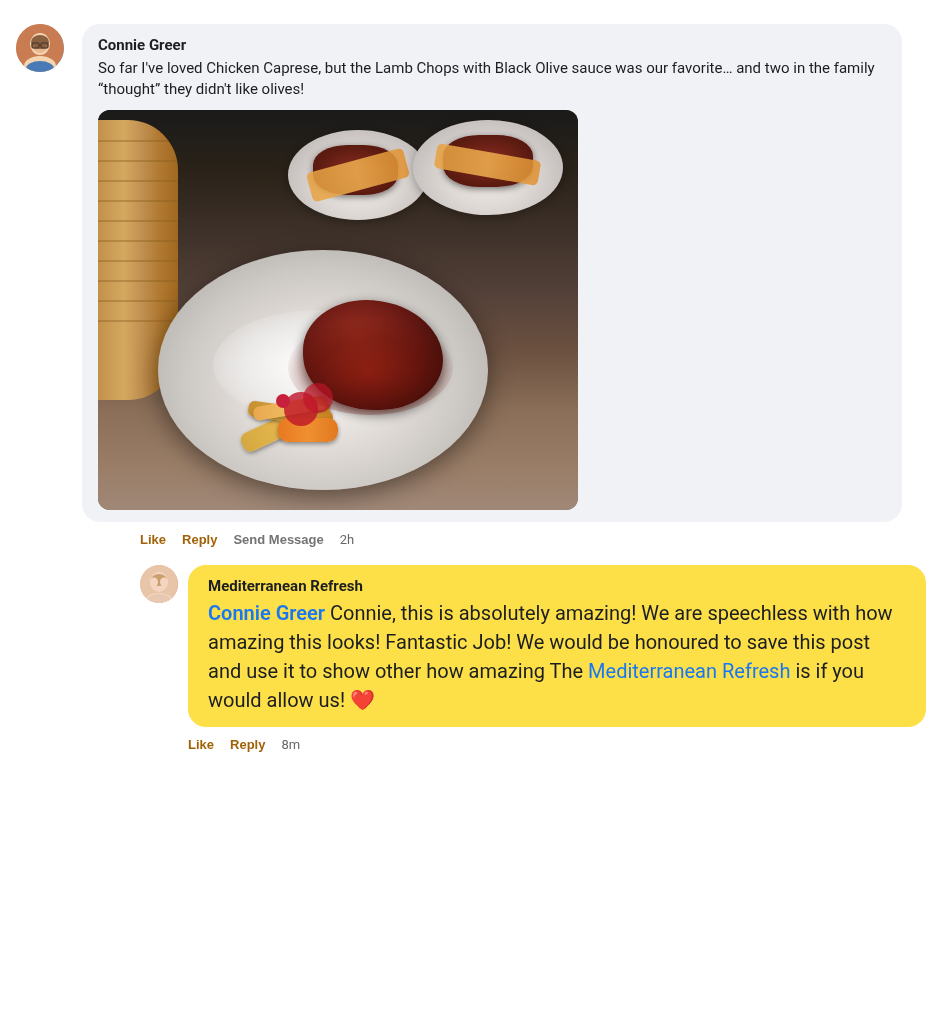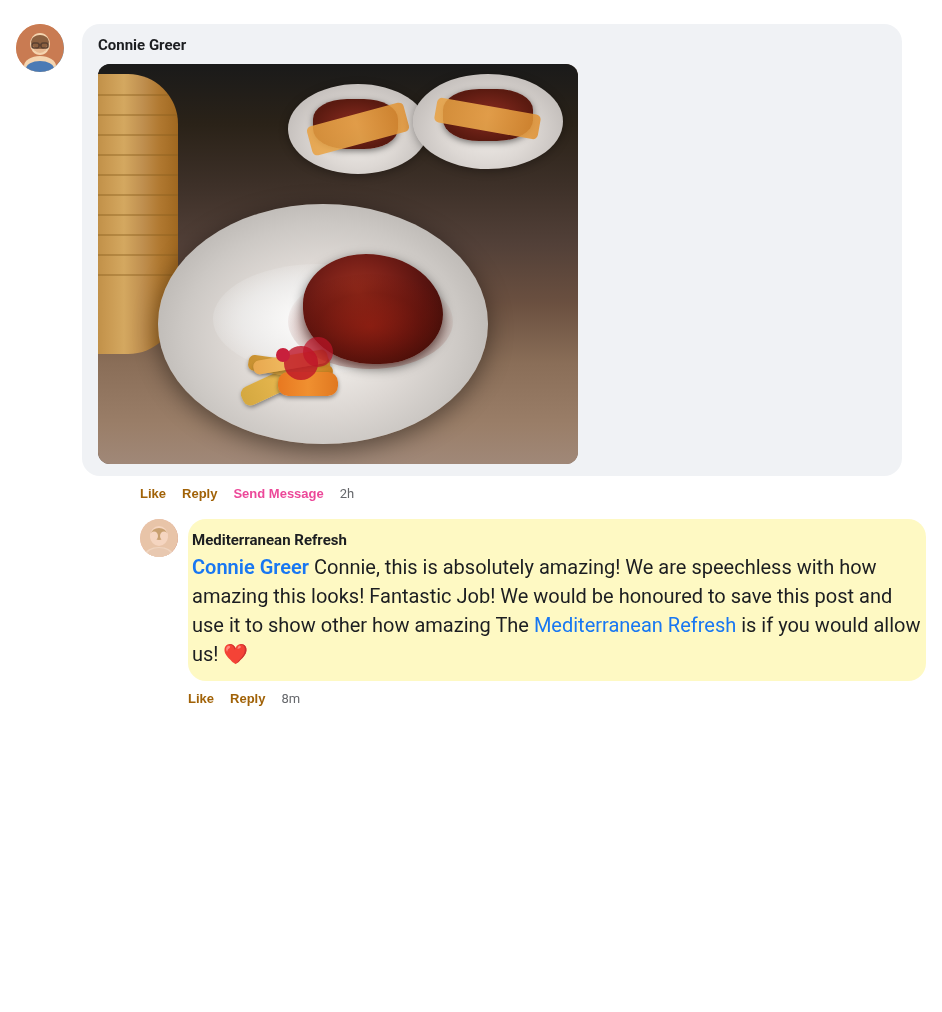--- a/index.html
+++ b/index.html
@@ -100,21 +100,21 @@
       font-size: 13px;
       font-weight: 700;
       color: #a16207;
       cursor: pointer;
       background: none;
       border: none;
       padding: 4px 0;
     }
 
     .action-btn.send-message {
-      color: #ec4899;
+      color: #737373;
     }
 
     .action-time {
       font-size: 13px;
       color: #65676b;
     }
 
     
     .reply-row {
       display: flex;
@@ -126,23 +126,23 @@
 
     .reply-avatar {
       width: 38px;
       height: 38px;
       border-radius: 50%;
       flex-shrink: 0;
       overflow: hidden;
     }
 
     .reply-bubble {
-      background: #fef9c3;
+      background: #fde047;
       border-radius: 18px;
-      padding: 12px 4px;
+      padding: 12px 20px;
       flex: 1;
       max-width: 780px;
     }
 
     .reply-name {
       font-weight: 700;
       font-size: 15px;
       margin-bottom: 4px;
     }
 
@@ -191,20 +191,21 @@
           <line x1="23" y1="21" x2="25" y2="21" stroke="#5a4030" stroke-width="1.5"></line>
 
           <ellipse cx="24" cy="45" rx="14" ry="8" fill="#4a7ab5"></ellipse>
         </svg>
       </div>
     </div>
 
     <div style="flex:1;">
       <div class="comment-bubble">
         <div class="comment-name">Connie Greer</div>
+        <div class="comment-text">So far I've loved Chicken Caprese, but the Lamb Chops with Black Olive sauce was our favorite… and two in the family “thought” they didn't like olives!</div>
 
         <div class="comment-image-wrap">
           <div class="food-image" style="position:relative; width:480px; height:400px; overflow:hidden;">
 
             <div style="position:absolute;inset:0;background:linear-gradient(180deg,#1a1a1a 0%,#2a2218 15%,#3d3028 30%,#524038 45%,#6b5040 60%,#8a6e58 75%,#9a7e68 90%,#a08878 100%);"></div>
 
             <div style="position:absolute;left:-10px;top:10px;width:90px;height:280px;background:linear-gradient(90deg,#b88840 0%,#c89850 20%,#d4a860 40%,#c09050 60%,#b07830 80%,#a06820 100%);border-radius:0 50px 50px 0;overflow:hidden;">
 
               <div style="position:absolute;inset:0;opacity:0.4;">
                 <div style="position:absolute;top:20px;left:0;right:0;height:2px;background:#8b6020;border-radius:2px;"></div>

